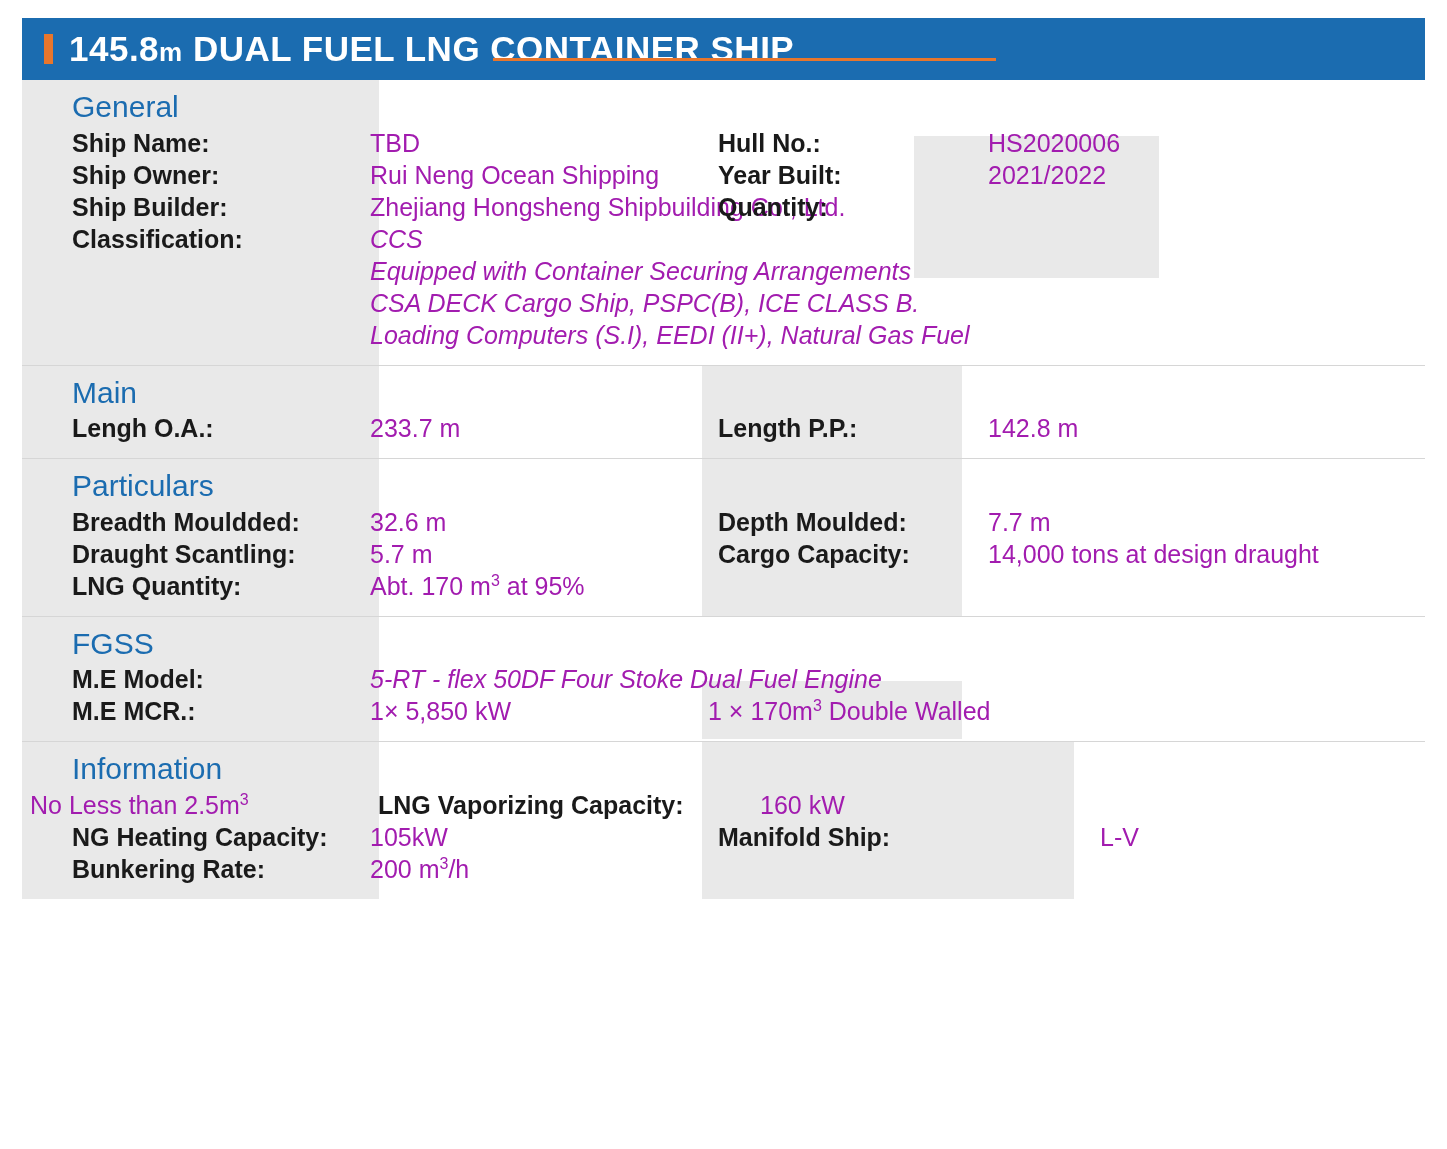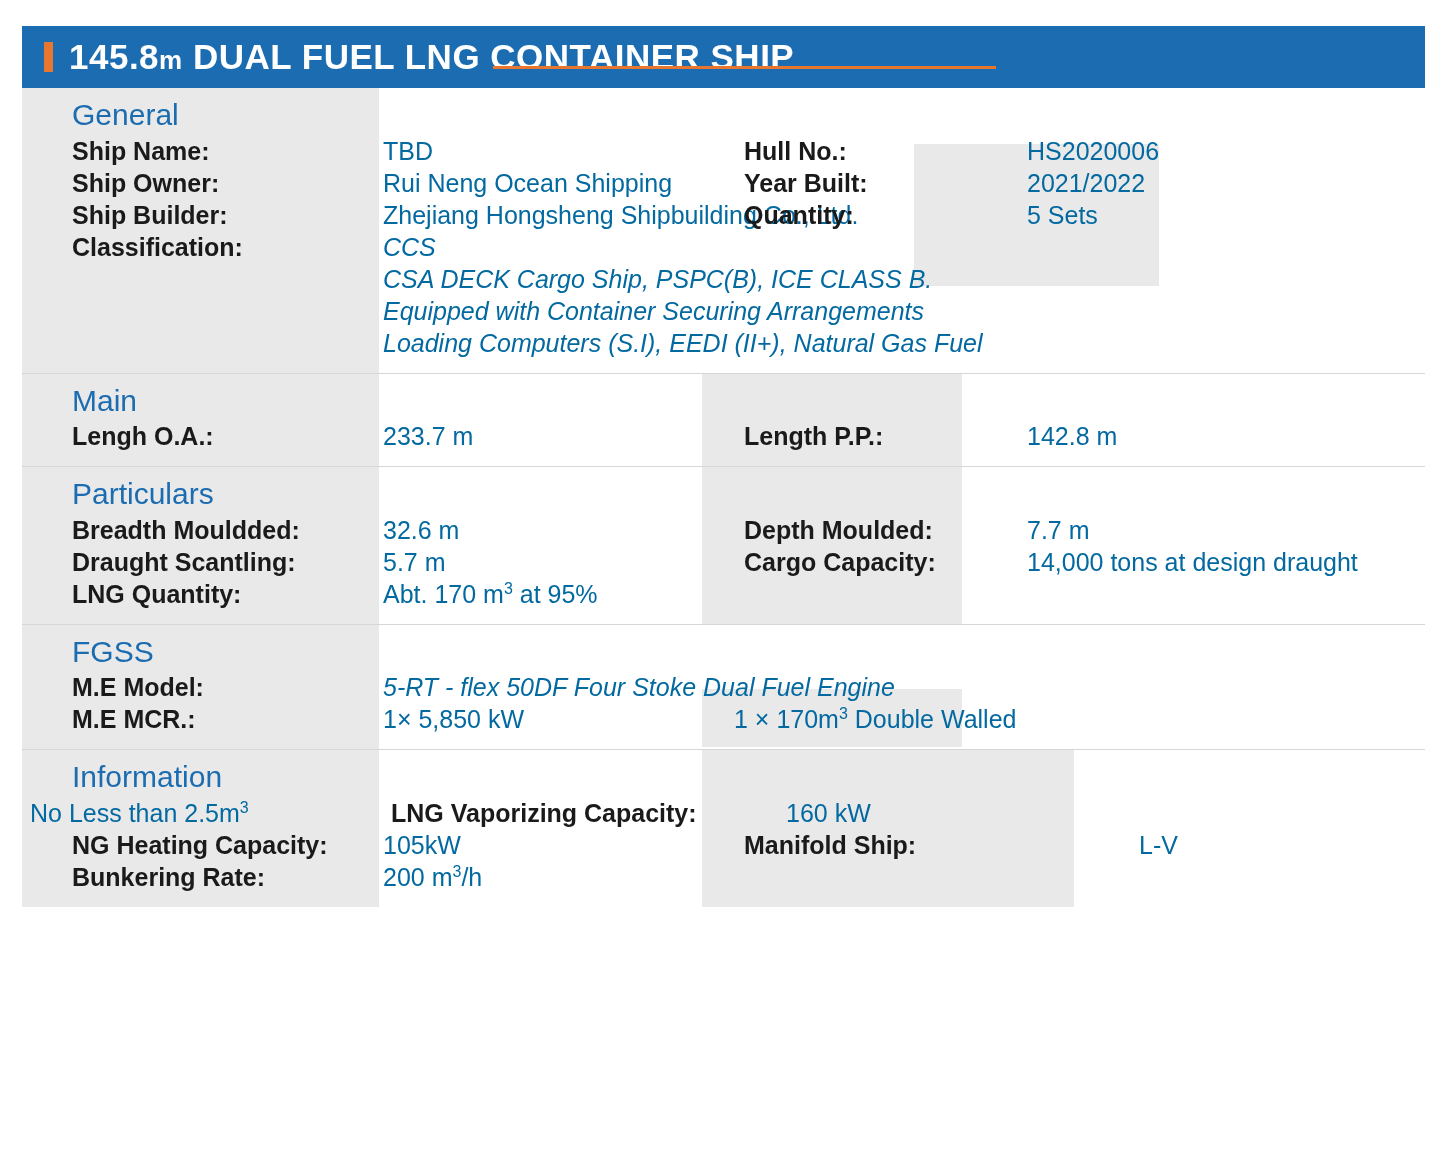--- a/index.html
+++ b/index.html
@@ -6,21 +6,21 @@
   html, body {
     margin: 0; padding: 0;
     background: #ffffff;
     font-family: "Liberation Sans", sans-serif;
   }
   .sheet {
     width: 1447px;
     height: 1149px;
     position: relative;
     background: #ffffff;
-    padding: 26px 22px 10px 22px;
+    padding: 18px 22px 10px 22px;
   }
 
   
   .titlebar {
     background: #1b6cb0;
     height: 62px;
     display: flex;
     align-items: center;
     padding-left: 22px;
     position: relative;
@@ -81,31 +81,30 @@
     font-weight: normal;
     padding-left: 42px;
     margin-bottom: 2px;
     line-height: 1.15;
   }
 
   .row {
     display: flex;
     align-items: flex-end;
     line-height: 1.28;
-    gap: 13px;
   }
   .lbl {
     font-size: 25px;
     font-weight: bold;
     color: #1a1a1a;
     padding-left: 42px;
   }
   .val {
     font-size: 25px;
-    color: #0369a1;
+    color: #a21caf;
   }
   .col-a-lbl { width: 340px; flex: 0 0 340px; }
   .col-a-val { width: 330px; flex: 0 0 330px; }
   .col-b-lbl { width: 280px; flex: 0 0 280px; padding-left: 18px; }
   .col-b-val { flex: 1 1 auto; padding-left: 8px; }
 
   .val.wide { width: auto; flex: 1 1 auto; font-style: italic; }
 
   sup { font-size: 16px; vertical-align: super; }
 
@@ -144,35 +143,34 @@
           <div class="lbl col-a-lbl">Ship Owner:</div>
           <div class="val col-a-val">Rui Neng Ocean Shipping</div>
           <div class="lbl col-b-lbl">Year Built:</div>
           <div class="val col-b-val">2021/2022</div>
         </div>
 
         <div class="row">
           <div class="lbl col-a-lbl">Ship Builder:</div>
           <div class="val col-a-val nowrap">Zhejiang Hongsheng Shipbuilding Co., Ltd.</div>
           <div class="lbl col-b-lbl">Quantity:</div>
-          <div class="val col-b-val">5 Sets</div>
         </div>
 
         <div class="row">
           <div class="lbl col-a-lbl">Classification:</div>
           <div class="val wide">CCS</div>
         </div>
 
         <div class="row">
           <div class="lbl col-a-lbl"></div>
+          <div class="val wide">Equipped with Container Securing Arrangements</div>
+        </div>
+        <div class="row">
+          <div class="lbl col-a-lbl"></div>
           <div class="val wide">CSA DECK Cargo Ship, PSPC(B), ICE CLASS B.</div>
-        </div>
-        <div class="row">
-          <div class="lbl col-a-lbl"></div>
-          <div class="val wide">Equipped with Container Securing Arrangements</div>
         </div>
         <div class="row">
           <div class="lbl col-a-lbl"></div>
           <div class="val wide">Loading Computers (S.I), EEDI (II+), Natural Gas Fuel</div>
         </div>
       </div>
     </div>
 
     <div class="section">
       <div class="shade" style="left:0;top:0;width:357px;height:100%;"></div>

